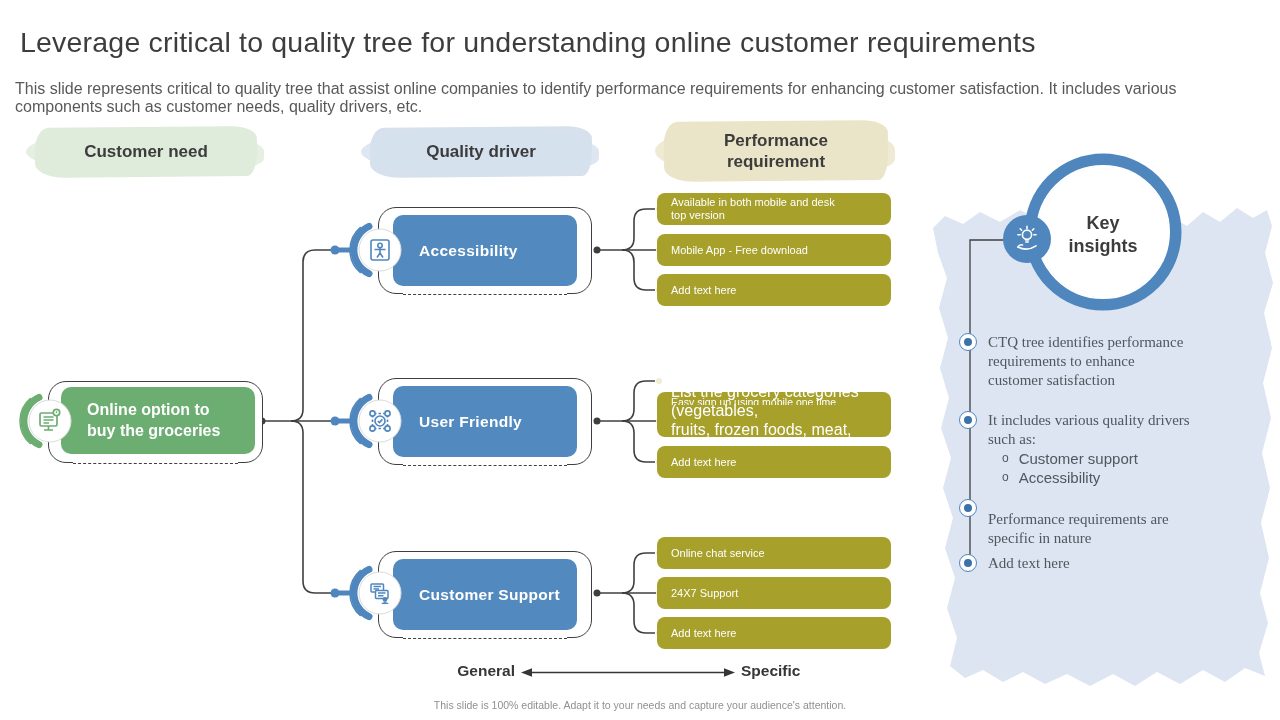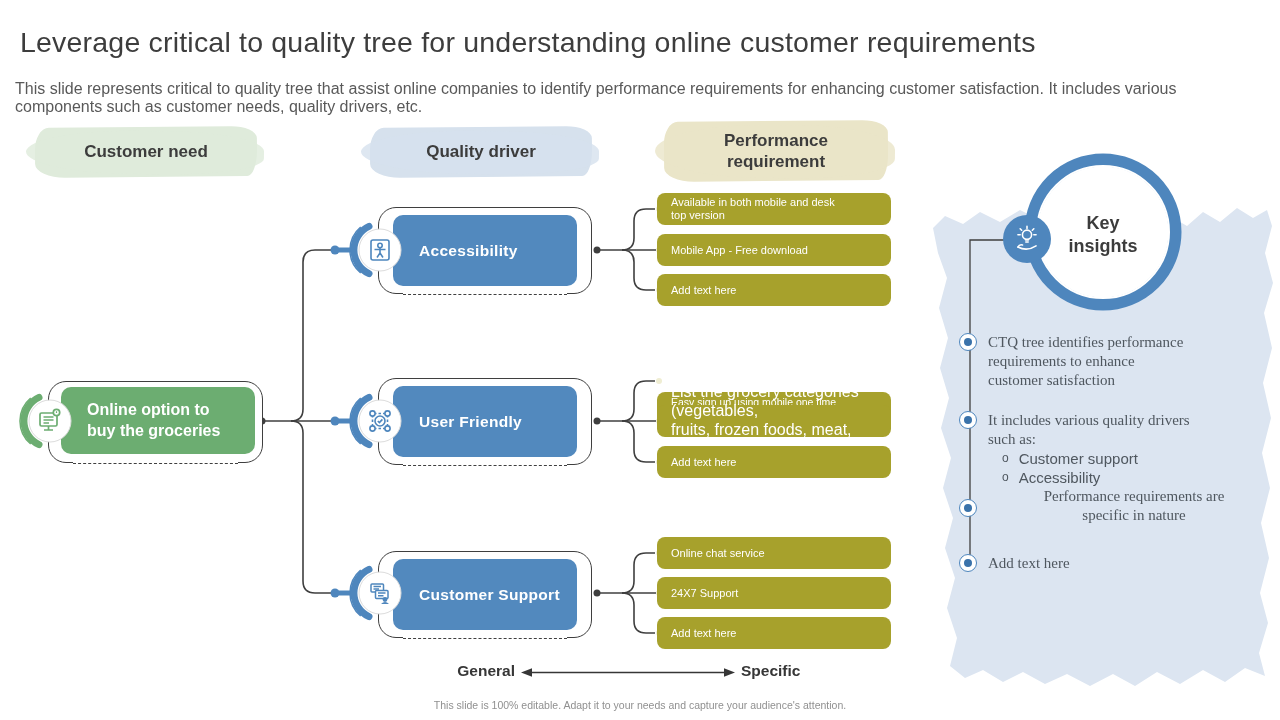--- a/index.html
+++ b/index.html
@@ -266,21 +266,21 @@
     <span>Customer support</span>
   </div>
   <div class="abs ki-sub" style="top:468px;">
     <span class="o">o</span>
     <span>Accessibility</span>
   </div>
 
   <div class="abs bullet-marker" style="left:959px;top:499px;">
       <i></i>
     </div>
-  <div class="abs ki-text" style="top:487px;text-align:center;">Performance requirements are
+  <div class="abs ki-text" style="top:510px;">Performance requirements are
 specific in nature</div>
 
   <div class="abs bullet-marker" style="left:959px;top:554px;">
       <i></i>
     </div>
   <div class="abs ki-text" style="top:554px;">Add text here</div>
 
   <div class="abs axis-label" style="left:415px;width:100px;text-align:right;">General</div>
   <svg class="abs" style="left:521px;top:666px;" width="214" height="13" viewBox="0 0 214 13">
     <line x1="9" y1="6.5" x2="205" y2="6.5" stroke="#363636" stroke-width="1.6"></line>

